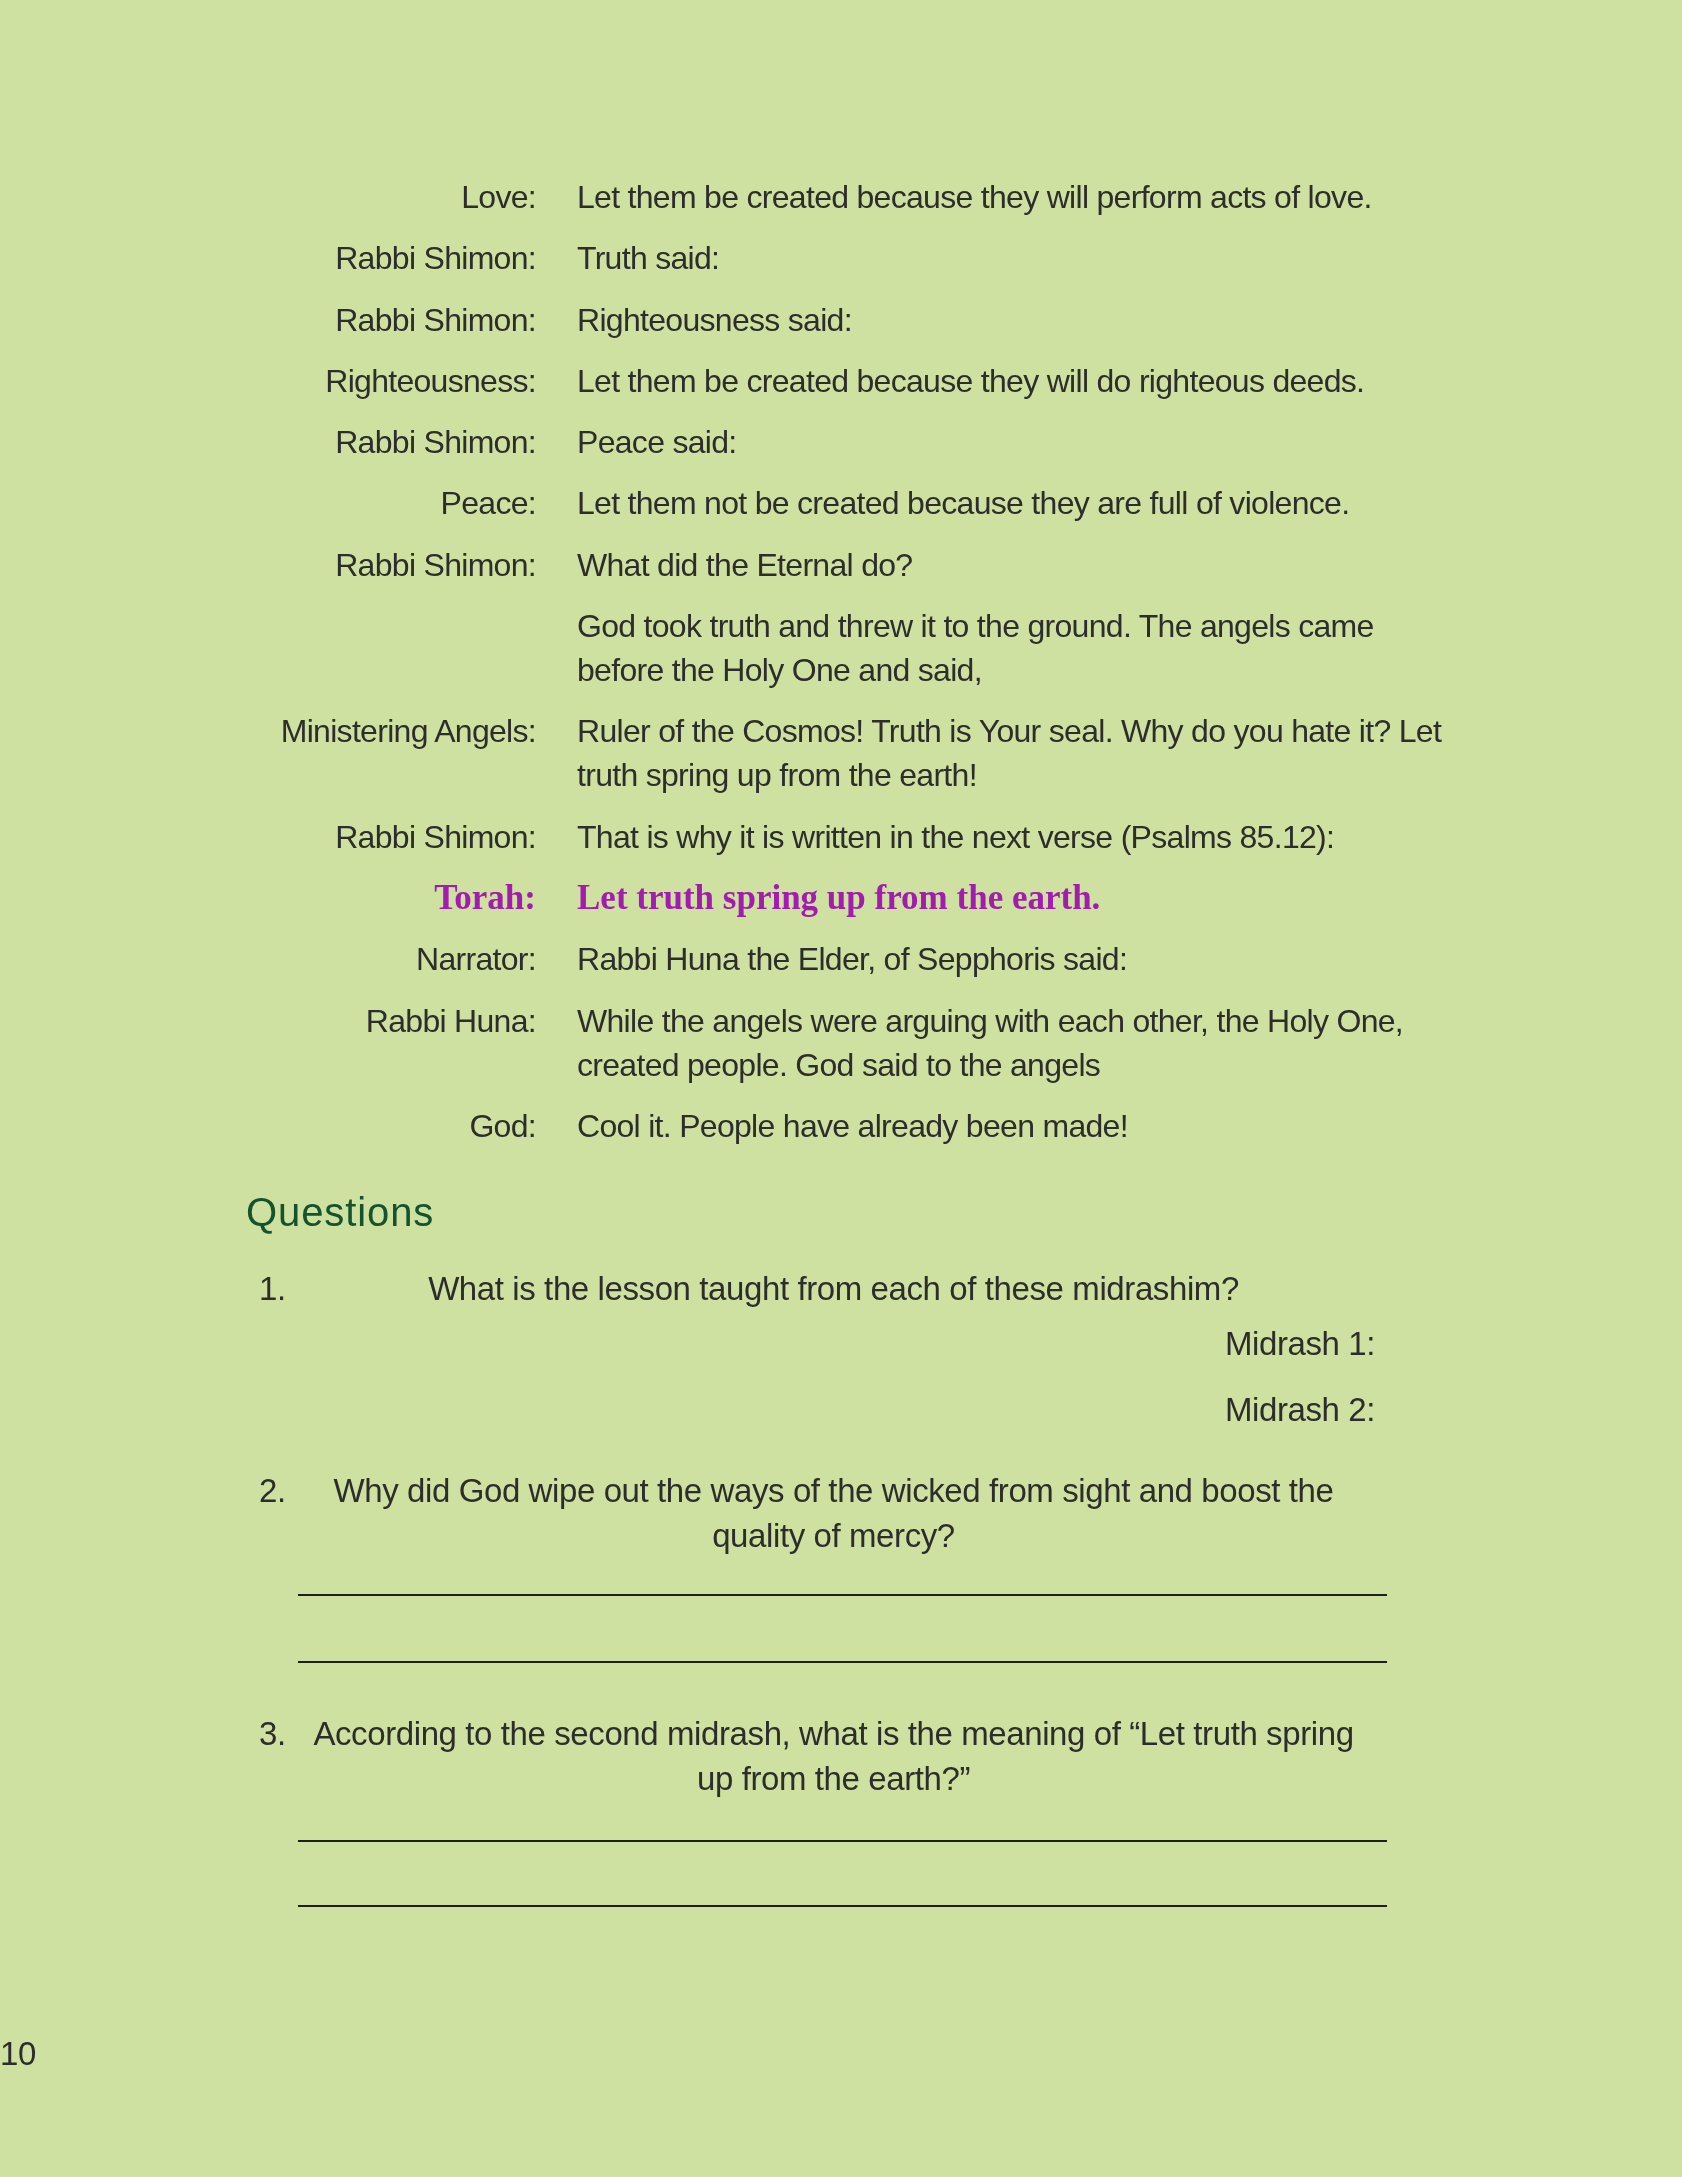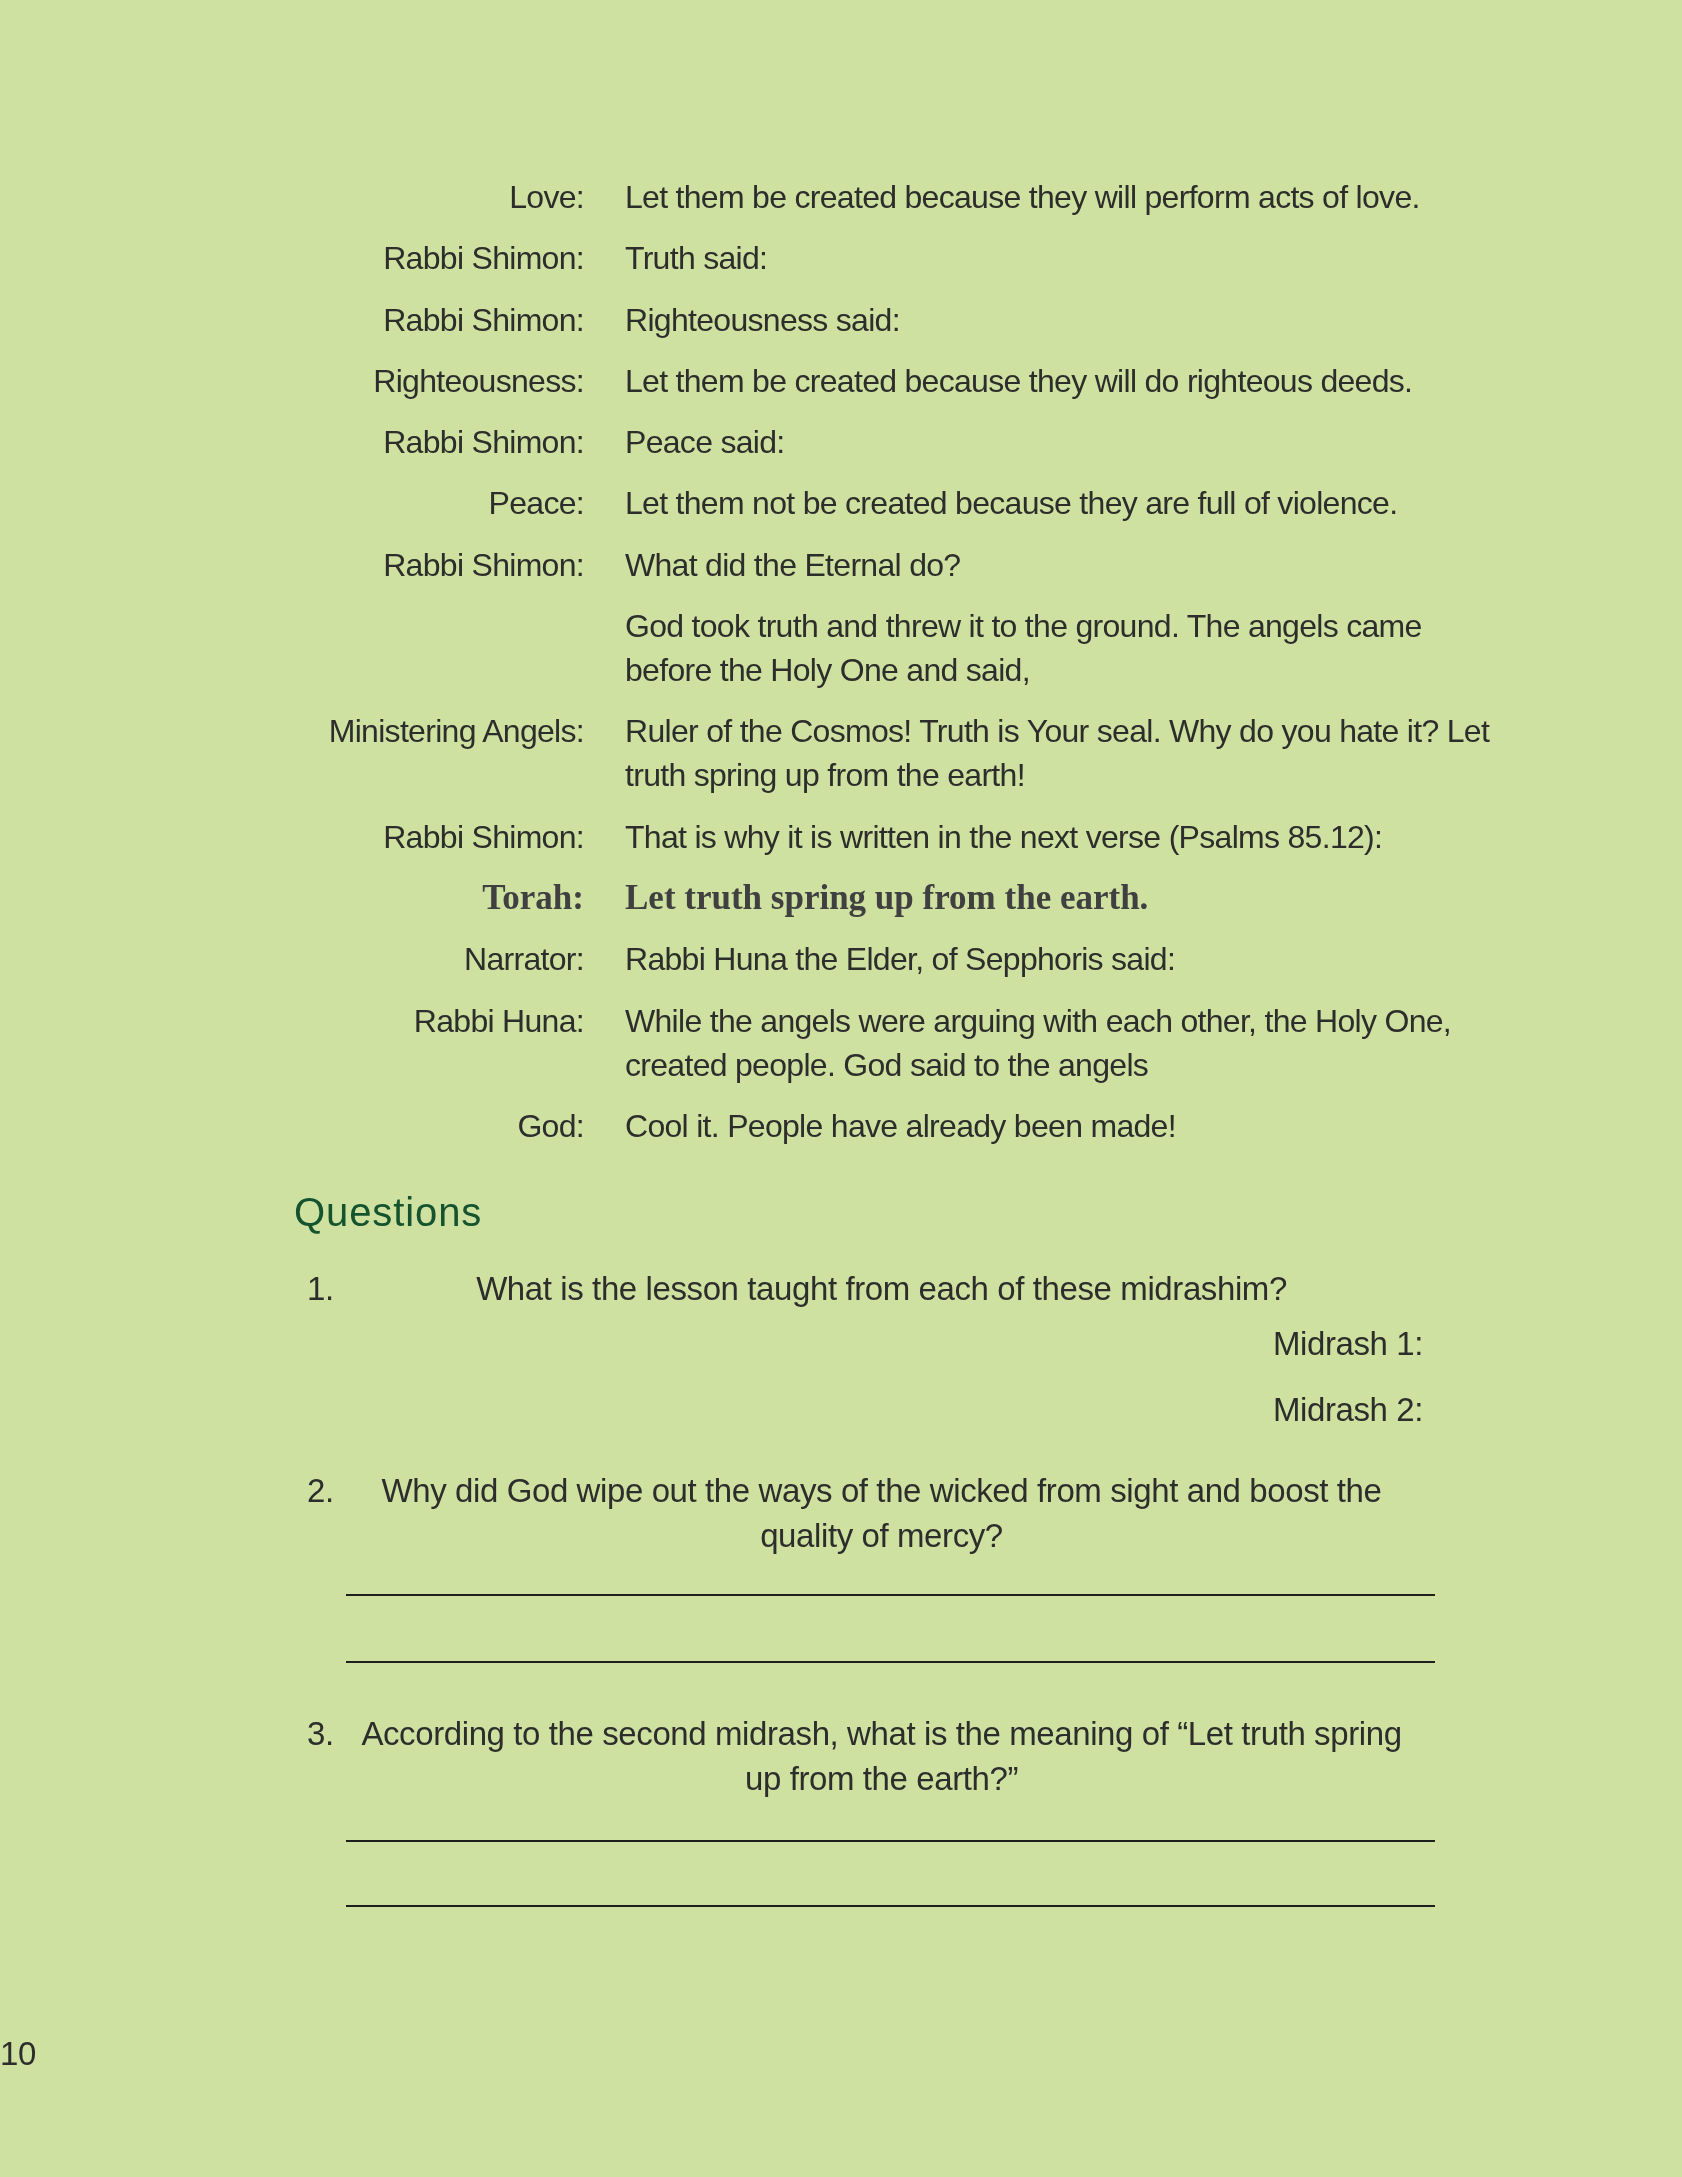--- a/index.html
+++ b/index.html
@@ -5,37 +5,36 @@
   html,body { margin:0; padding:0; }
   .page {
     position:relative;
     width:1683px; height:2177px;
     background:#cee1a1;
     color:#2d2d2b;
     font-family:"Liberation Sans", sans-serif;
     box-sizing:border-box;
     padding-top:175px;
     overflow:hidden;
-    padding-left:48px;
   }
   
   .script-row { display:flex; margin-bottom:17.3px; }
   .speaker {
     flex:0 0 536px; width:536px; text-align:right;
     font-size:32px; line-height:44px; letter-spacing:-0.7px;
   }
   .line {
     width:865px; margin-left:41px;
     font-size:32px; line-height:44px; letter-spacing:-0.7px;
   }
   .script-row.torah .speaker,
   .script-row.torah .line {
     font-family:"Liberation Serif", serif;
     font-weight:bold;
-    color:#404040;
+    color:#a21caf;
     letter-spacing:0;
     font-size:35px; line-height:44px;
   }
   
   .questions { margin-top:42px; }
   .q-heading {
     margin-left:246px;
     font-size:40px; line-height:45px;
     font-weight:normal;
     color:#14532d;

